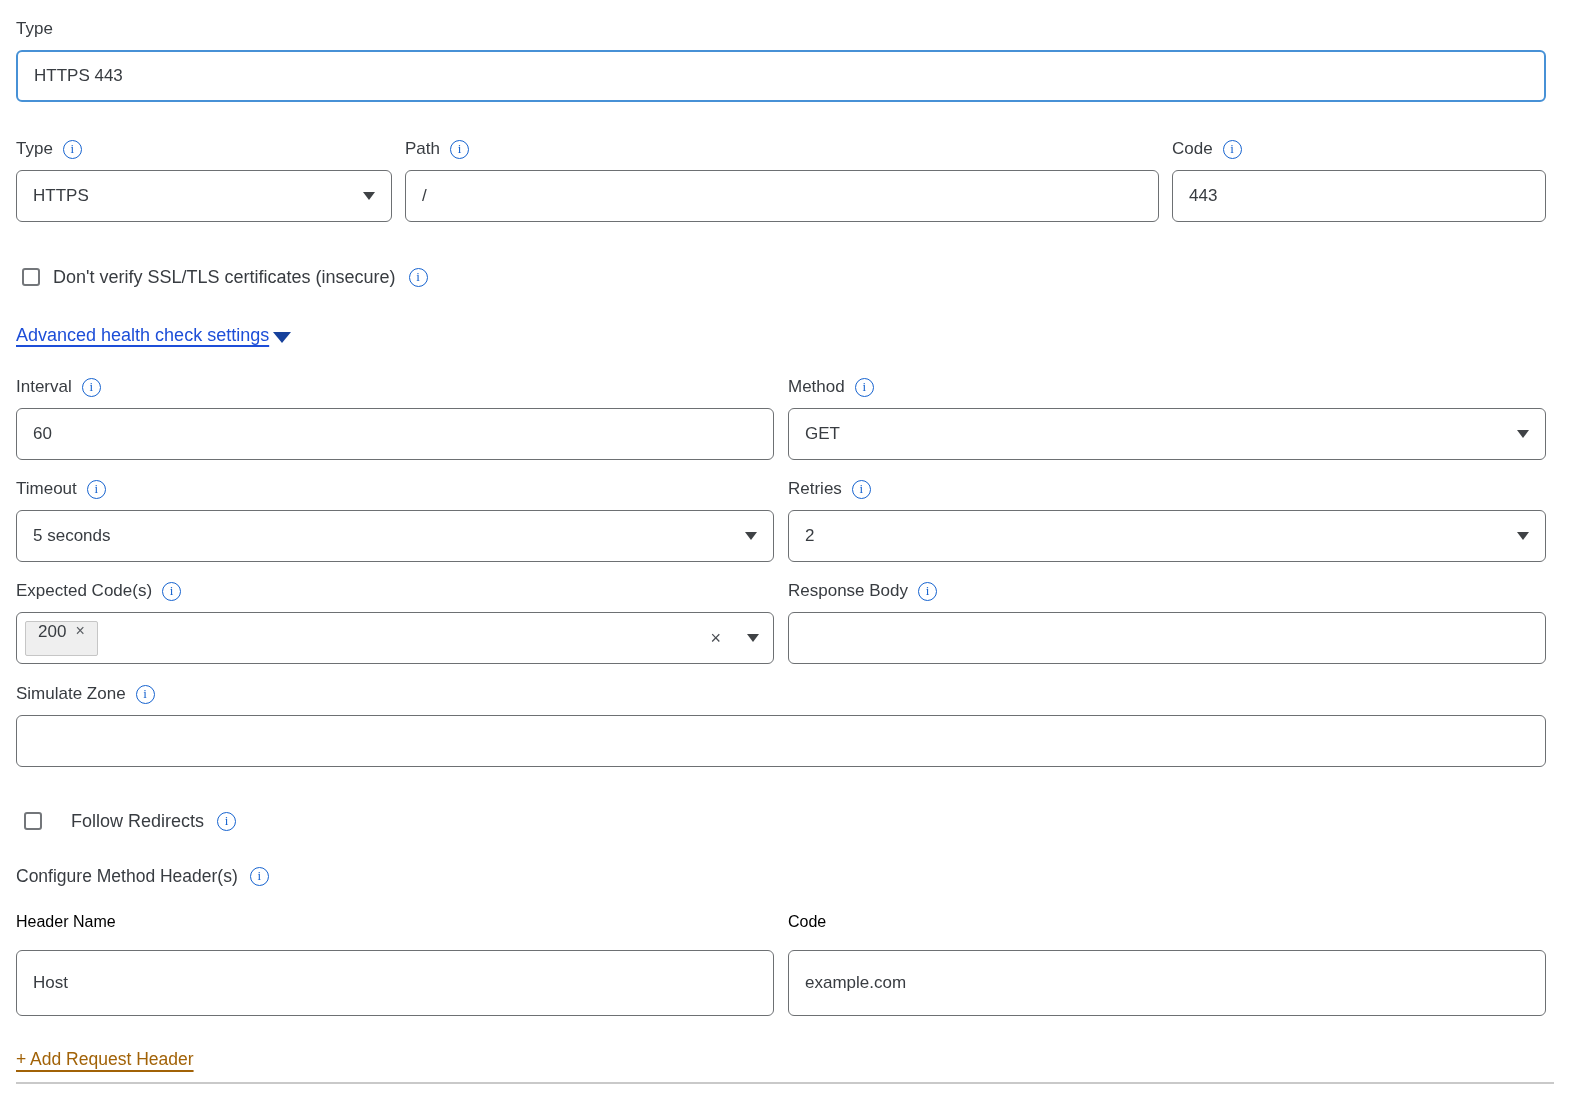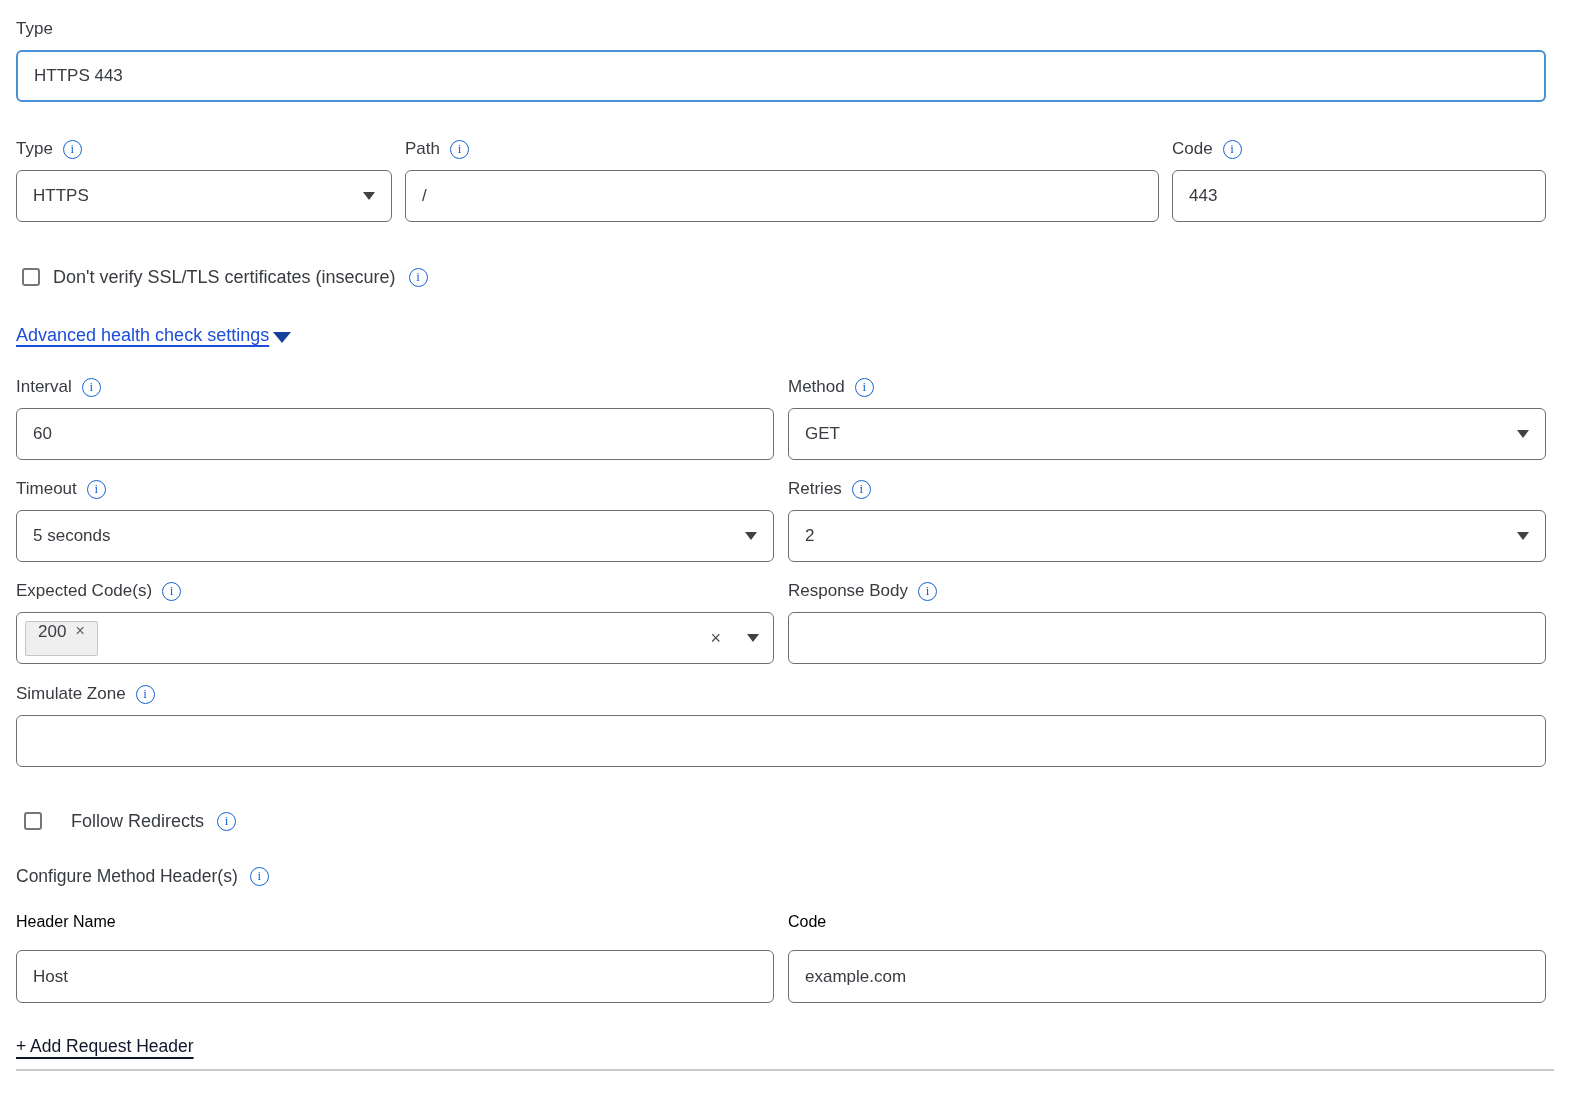--- a/index.html
+++ b/index.html
@@ -91,25 +91,25 @@
   .tag .tag-x { color: #5a5e63; font-size: 16px; cursor: pointer; }
   .multi .flex-spacer { flex: 1 1 auto; }
   .clear-x { color: #4a4e53; font-size: 18px; cursor: pointer; margin-right: 16px; }
 
   .section-label {
     display: flex; align-items: center; gap: 12px;
     font-size: 17.5px; color: #383c41; height: 24px;
     margin-bottom: 25px;
   }
   .sub-label { font-size: 16px; color: #000000; height: 22px; margin-bottom: 15px; }
-  .headers-row input.text-input { height: 53px; }
+  .headers-row input.text-input { height: 66px; }
   .headers-row { margin-bottom: 33px; }
 
   .add-link {
-    display: inline-block; color: #0f172a; font-size: 17.5px;
+    display: inline-block; color: #a16207; font-size: 17.5px;
     text-decoration: underline; text-underline-offset: 5px;
     text-decoration-thickness: 1.8px;
     cursor: pointer; margin-bottom: 12px;
   }
   .divider { height: 0; border-top: 2px solid #c9c9c9; margin-right: -8px; }
 </style>
 </head>
 <body>
 
 <div class="page">

